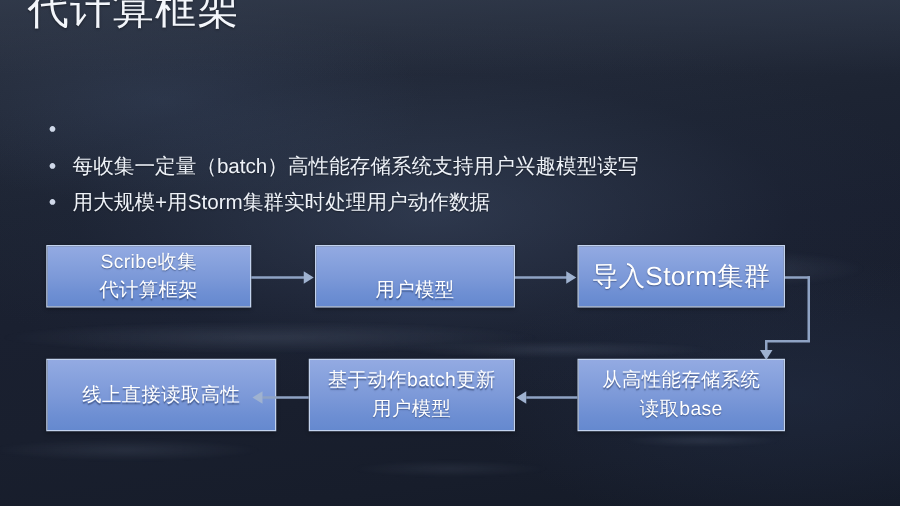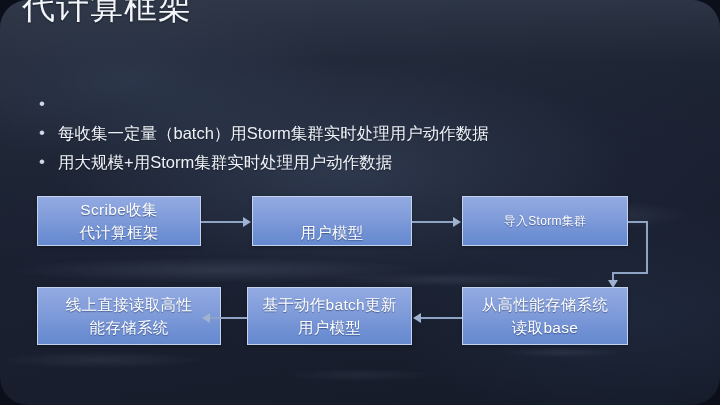--- a/index.html
+++ b/index.html
@@ -11,21 +11,20 @@
     position: relative;
     width: 720px;
     height: 405px;
     overflow: hidden;
     font-family: "Liberation Sans", "DejaVu Sans", sans-serif;
     background:
       radial-gradient(ellipse 520px 200px at 48% 42%, rgba(86,104,136,0.32) 0%, rgba(40,52,78,0.10) 55%, rgba(0,0,0,0) 78%),
       radial-gradient(ellipse 300px 120px at 18% 20%, rgba(70,88,120,0.28) 0%, rgba(0,0,0,0) 70%),
       radial-gradient(ellipse 340px 150px at 88% 78%, rgba(38,50,76,0.45) 0%, rgba(0,0,0,0) 75%),
       linear-gradient(172deg, #2b3241 0%, #242b3a 14%, #1d2433 34%, #1a2030 52%, #191f2e 70%, #171d2b 86%, #141a27 100%);
-    border-radius: 28px;
   }
   
   .tex {
     position: absolute;
     pointer-events: none;
   }
   .tex-a {
     left: 0; top: 230px; width: 720px; height: 80px;
     background:
       radial-gradient(ellipse 300px 18px at 30% 50%, rgba(150,165,190,0.16), rgba(0,0,0,0) 72%),
@@ -120,21 +119,21 @@
   }
   .node .label {
     color: #ffffff;
     font-size: 15.5px;
     line-height: 23px;
     letter-spacing: 0.3px;
     text-shadow: 0 1px 1px rgba(30,45,85,0.55);
     padding: 0 4px;
     white-space: pre-line;
   }
-  .node.wide .label { font-size: 12px; text-align: right; }
+  .node.wide .label { font-size: 21px; text-align: right; }
 
   
   .conn {
     position: absolute;
     background: #8fa3c4;
   }
   .conn.h { height: 2px; }
   .conn.v { width: 2px; }
   .arrow {
     position: absolute;
@@ -169,21 +168,21 @@
   <div id="title">
     <div class="txt">代计算框架</div>
   </div>
 
   <div id="bullets">
     <div class="bullet">
       <span class="dot">•</span>
     </div>
     <div class="bullet">
       <span class="dot">•</span>
-      <span class="btxt">每收集一定量（batch）用Storm集群实时处理用户动作数据</span>
+      <span class="btxt">每收集一定量（batch）高性能存储系统支持用户兴趣模型读写</span>
     </div>
     <div class="bullet">
       <span class="dot">•</span>
       <span class="btxt">用大规模+用Storm集群实时处理用户动作数据</span>
     </div>
   </div>
 
   <div id="flow">
 
     <div class="node" style="left:37px; top:196px; width:164px; height:50px;">
@@ -192,21 +191,21 @@
 
     <div class="node" style="left:252px; top:196px; width:160px; height:50px;">
       <span class="label"><br><span>用户模型</span></span>
     </div>
 
     <div class="node wide" style="left:462px; top:196px; width:166px; height:50px;">
       <span class="label">导入Storm集群</span>
     </div>
 
     <div class="node" style="left:37px; top:287px; width:184px; height:58px;">
-      <span class="label"><span>线上直接读取高性</span><br><span>能存储系统</span></span>
+      <span class="label"><span>线上直接读取高性</span><br></span>
     </div>
 
     <div class="node" style="left:247px; top:287px; width:165px; height:58px;">
       <span class="label"><span>基于动作batch更新</span><br><span>用户模型</span></span>
     </div>
 
     <div class="node" style="left:462px; top:287px; width:166px; height:58px;">
       <span class="label"><span>从高性能存储系统</span><br><span>读取base</span></span>
     </div>
 

